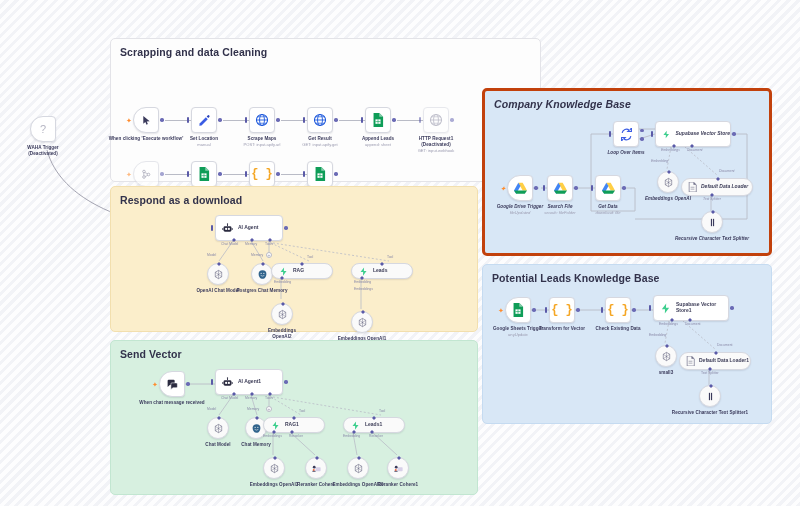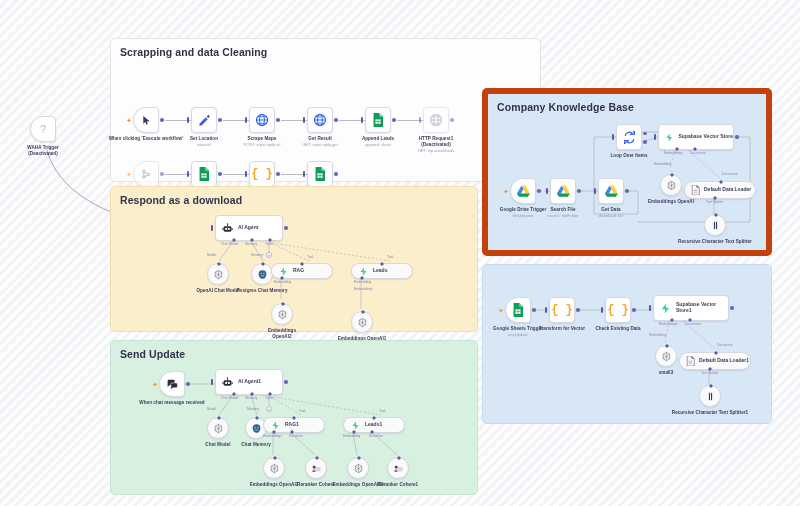--- a/index.html
+++ b/index.html
@@ -27,21 +27,21 @@
     top: 7px; left: 9px;
     font-size: 10.5px;
     font-weight: 600;
     color: #32324b;
     letter-spacing: .1px;
     white-space: nowrap;
   }
   .g-scrap { background:#fdfdfd; border:1px solid #e3e3e8; }
   .g-chat  { background:#fbeecb; border:1px solid #f2dfae; }
   .g-send  { background:#d7f0e0; border:1px solid #c2e6d1; }
-  .g-comp  { background:#d8e7f6; border:6px solid #c2410c; }
+  .g-comp  { background:#d8e7f6; border:3px solid #c2410c;font-style:italic; }
   .g-leads { background:#d8e7f6; border:1px solid #c5dbf1; }
 
   
   .node { position: absolute; }
   .nbox {
     background:#fff;
     border:1px solid #d6d8e0;
     border-radius:4px;
     box-shadow:0 1px 1.5px rgba(30,30,60,.10);
     display:flex; align-items:center; justify-content:center;
@@ -435,21 +435,21 @@
           </svg>
         <span class="subport up" style="left:9px;top:-2px;bottom:auto;"></span>
       </div>
       <div class="caption">
         <div class="cap-main">Embeddings OpenAI1</div>
       </div>
     </div>
   </div>
 
   <div class="group g-send" style="left:110px; top:340px; width:368px; height:155px;">
-    <div class="group-title">Send Update</div>
+    <div class="group-title">Send Vector</div>
 
     <svg class="links">
       <line x1="74" y1="43" x2="104" y2="43" stroke="#b9bbc6" stroke-width="0.9"></line>
       <line x1="122" y1="54" x2="108" y2="74" stroke="#b9bbc6" stroke-width="0.8"></line>
       <line x1="140" y1="54" x2="146" y2="74" stroke="#b9bbc6" stroke-width="0.8"></line>
       <line x1="158" y1="54" x2="158" y2="68" stroke="#b9bbc6" stroke-width="0.8"></line>
       <path d="M 160 56 L 190 74" stroke="#b9bbc6" stroke-width="0.8" stroke-dasharray="2 2" fill="none"></path>
       <path d="M 162 56 L 270 74" stroke="#b9bbc6" stroke-width="0.8" stroke-dasharray="2 2" fill="none"></path>
       <line x1="162" y1="92" x2="162" y2="114" stroke="#b9bbc6" stroke-width="0.8"></line>
       <line x1="180" y1="92" x2="204" y2="114" stroke="#b9bbc6" stroke-width="0.8"></line>
@@ -748,20 +748,21 @@
           </svg>
         <span class="subport up" style="left:9px;top:-2px;bottom:auto;"></span>
       </div>
       <div class="caption">
         <div class="cap-main">Recursive Character Text Splitter</div>
       </div>
     </div>
   </div>
 
   <div class="group g-leads" style="left:482px; top:264px; width:290px; height:160px;">
+    <div class="group-title">Potential Leads Knowledge Base</div>
 
     <svg class="links">
       <line x1="48" y1="45" x2="66" y2="45" stroke="#b9bbc6" stroke-width="0.9"></line>
       <line x1="92" y1="45" x2="122" y2="45" stroke="#b9bbc6" stroke-width="0.9"></line>
       <line x1="148" y1="45" x2="170" y2="45" stroke="#b9bbc6" stroke-width="0.9"></line>
       <line x1="186" y1="56" x2="182" y2="78" stroke="#b9bbc6" stroke-width="0.8" stroke-dasharray="2 2"></line>
       <path d="M 200 56 L 232 84" stroke="#b9bbc6" stroke-width="0.8" stroke-dasharray="2 2" fill="none"></path>
       <line x1="226" y1="105" x2="226" y2="120" stroke="#b9bbc6" stroke-width="0.8"></line>
     </svg>
 

